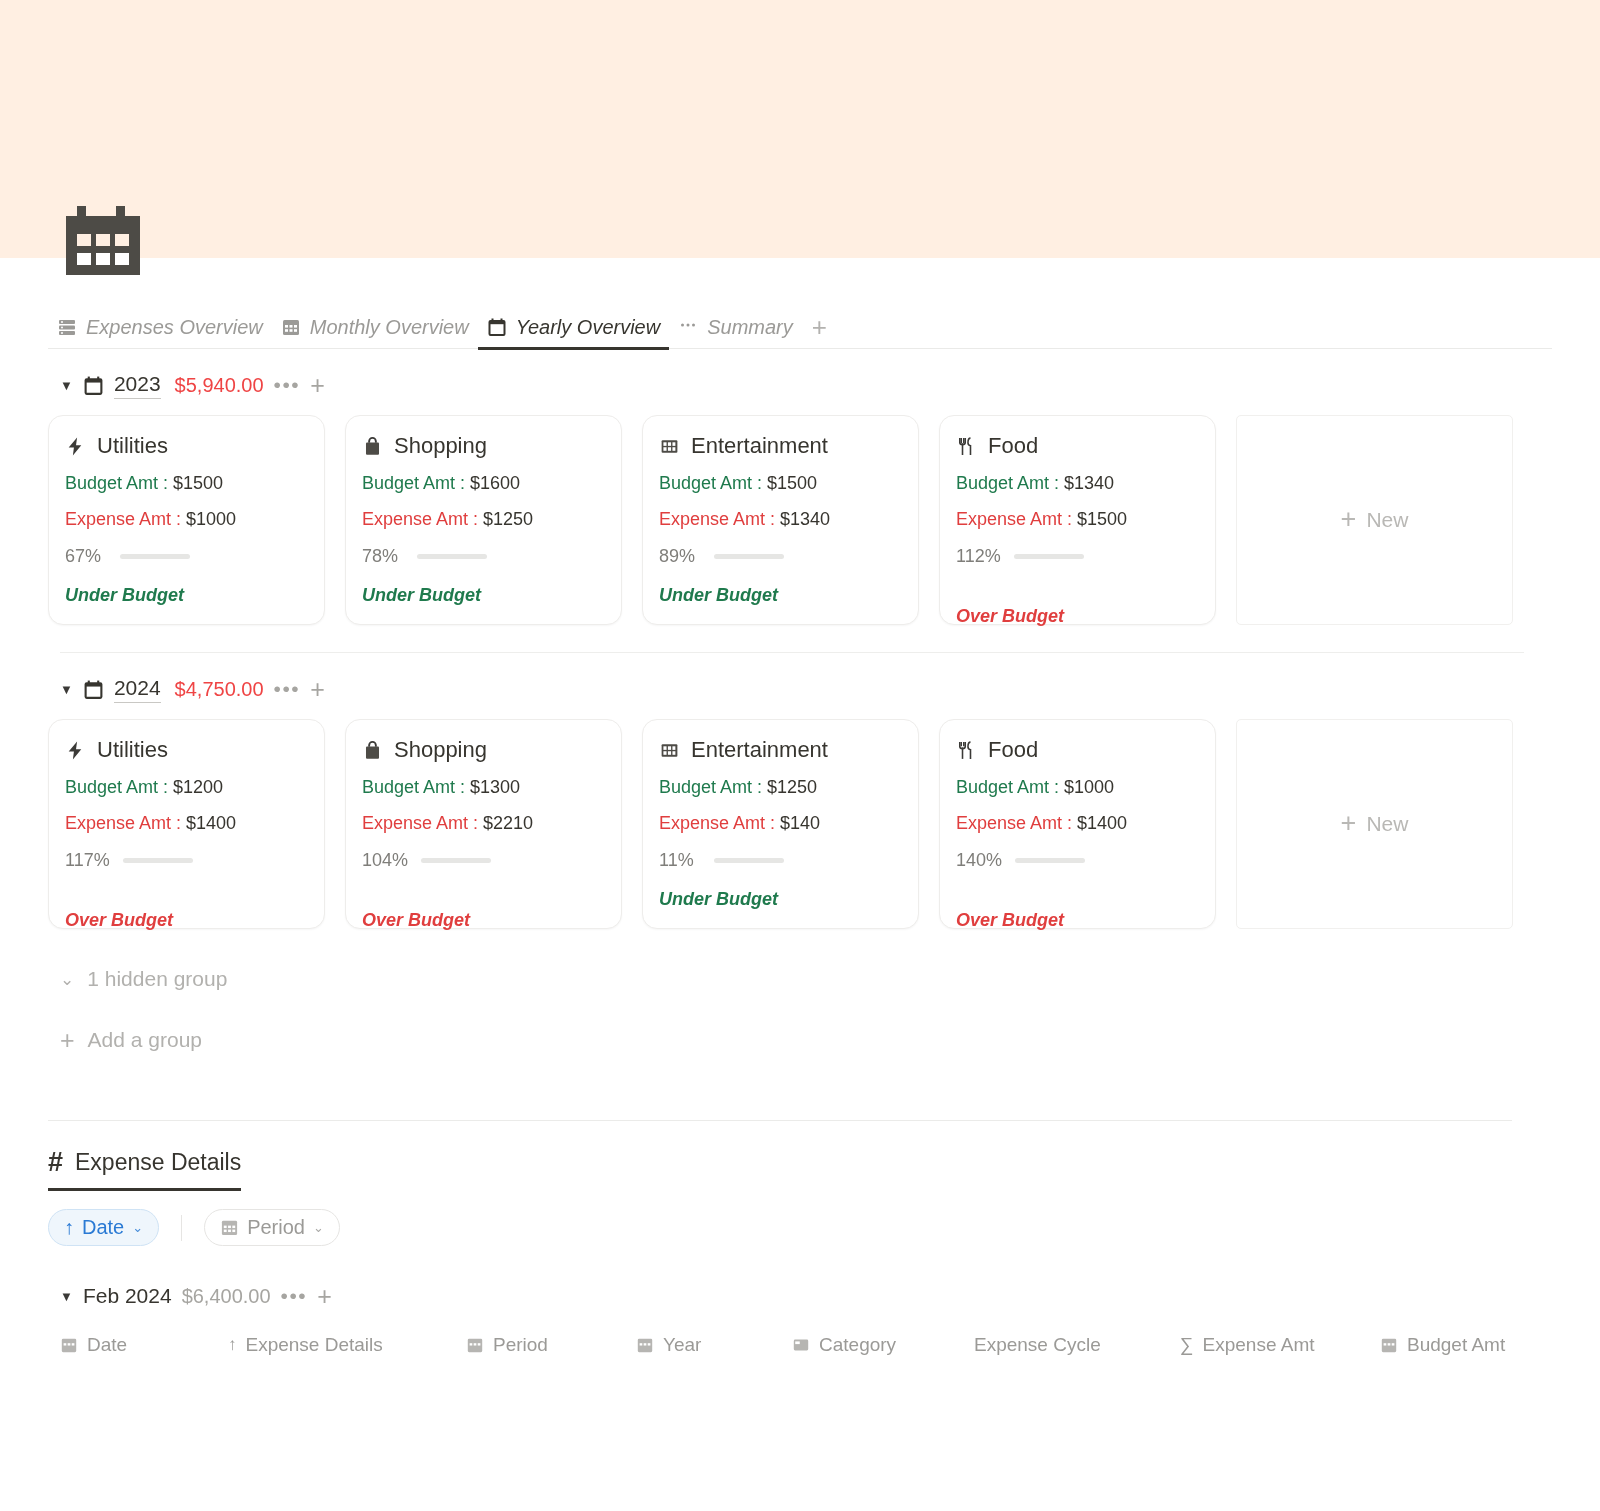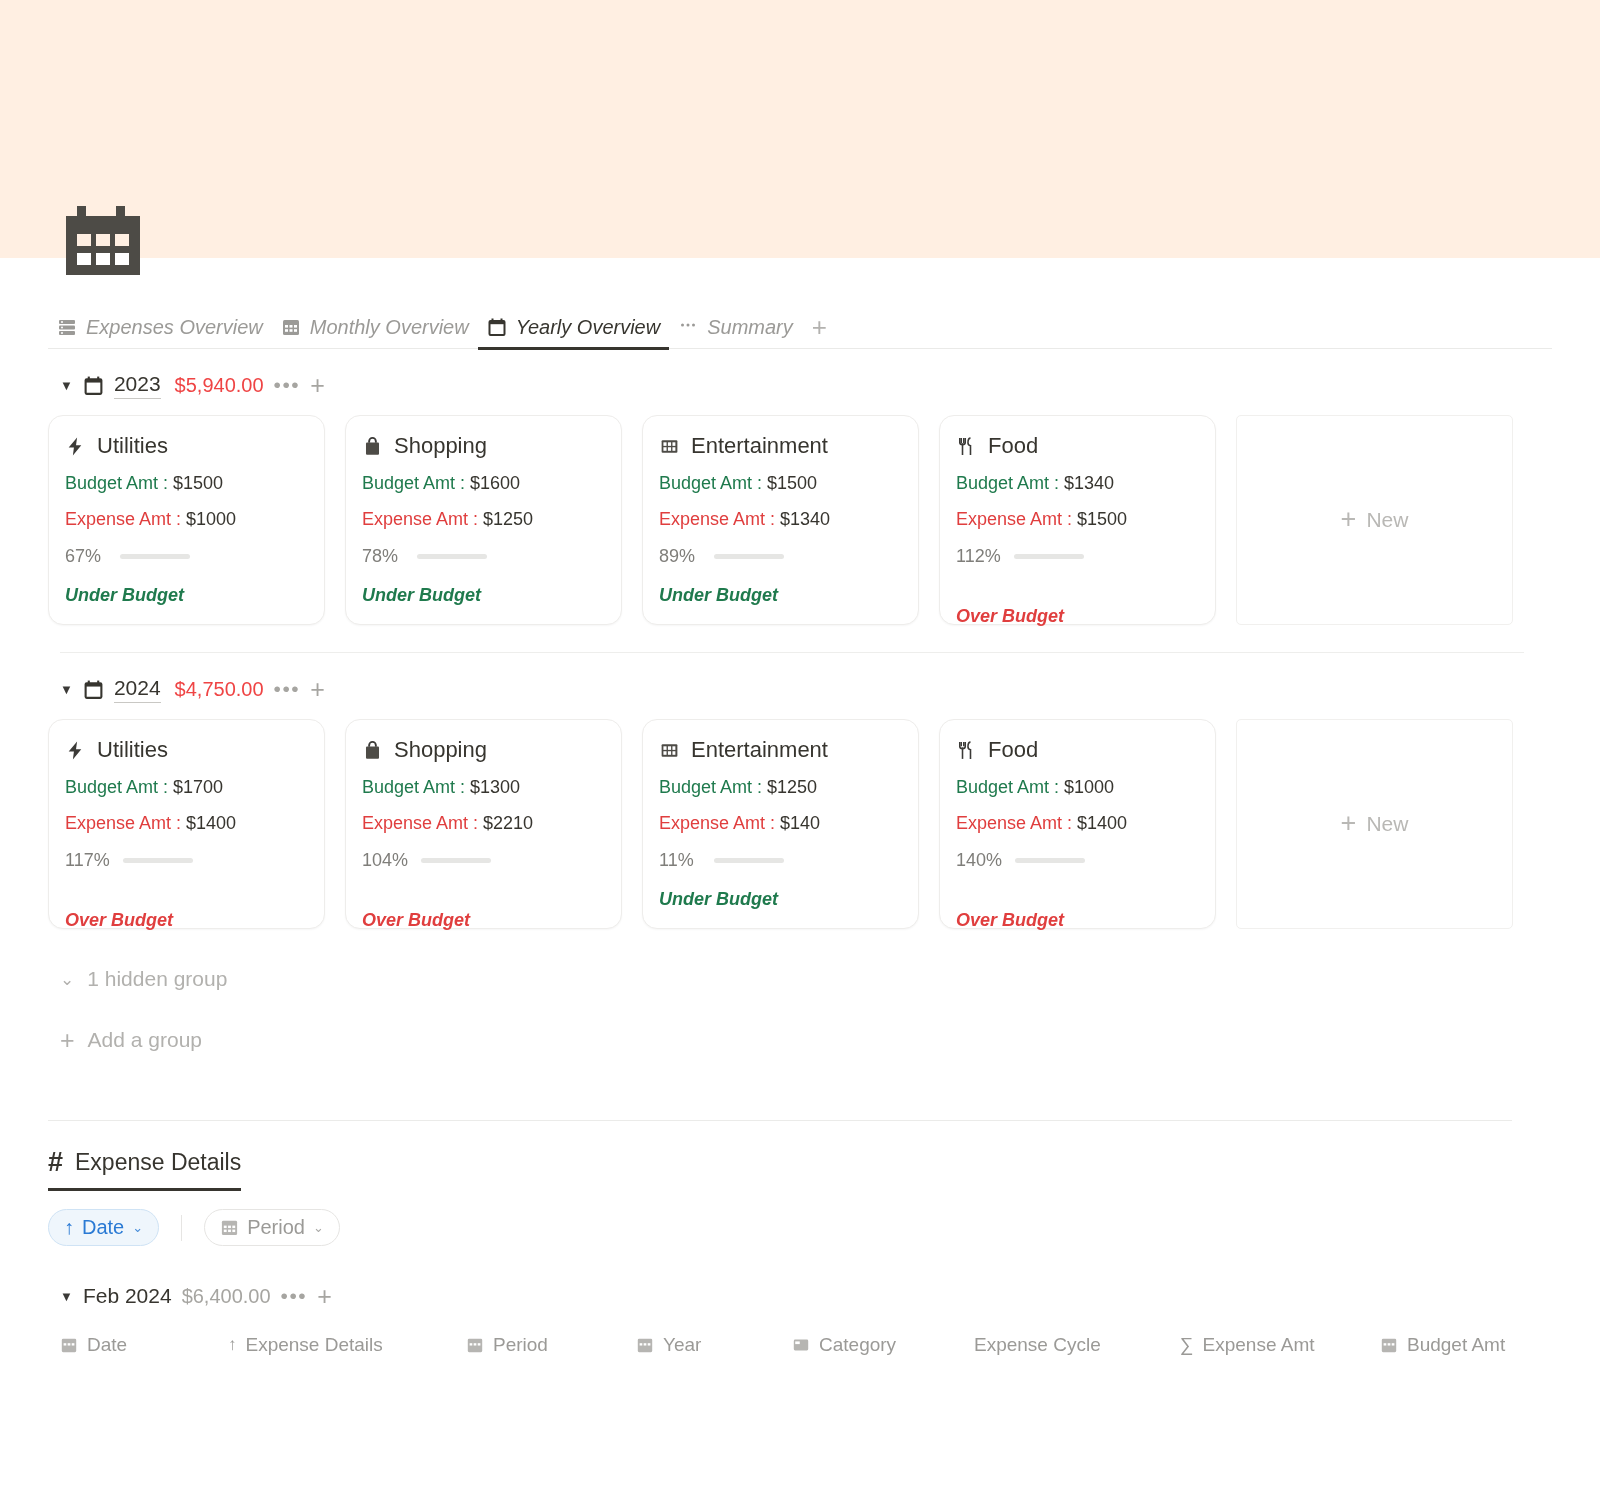--- a/index.html
+++ b/index.html
@@ -422,21 +422,21 @@
         <div class="card">
           <div class="card-title">
             <span class="ico">
               <svg width="21" height="21" viewBox="0 0 20 20">
                   <path d="M11.5 1.5 3.5 11h5l-1 7.5 8-9.7h-5z" fill="#3b3a37"></path>
                 </svg>
             </span>
             <span>Utilities</span>
           </div>
           <div class="row-prop">
-            <span class="lab-budget">Budget Amt : </span><span class="prop-val">$1700</span>
+            <span class="lab-budget">Budget Amt : </span><span class="prop-val">$1200</span>
           </div>
           <div class="row-prop">
             <span class="lab-expense">Expense Amt : </span><span class="prop-val">$1400</span>
           </div>
           <div class="pct-row">
             <span class="pct-num">117%</span>
             <span class="bar-track"><span class="bar-fill" style="width: 100%;"></span></span>
           </div>
           <div class="status over">Over Budget</div>
         </div>

